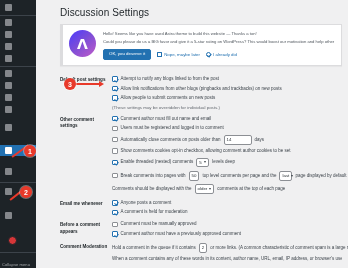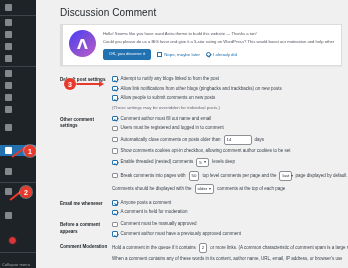--- a/index.html
+++ b/index.html
@@ -372,21 +372,21 @@
     <div class="menu-item" style="top:210px">
         <span class="glyph"></span>
       </div>
     <div class="badge-bubble" style="left:8px; top:236px"></div>
     <div class="menu-sep" style="top:252px"></div>
     <div class="collapse-label">Collapse menu</div>
   </nav>
 
   <div class="wrap">
 
-    <h1 class="page-title">Discussion Comment</h1>
+    <h1 class="page-title">Discussion Settings</h1>
 
     <div class="notice">
       <div class="astra-logo">
         <span class="mark">Λ</span>
       </div>
       <div class="notice-body">
         <div class="notice-line">Hello! Seems like you have used Astra theme to build this website — Thanks a ton!</div>
         <div class="notice-line">Could you please do us a BIG favor and give it a 5-star rating on WordPress? This would boost our motivation and help other users make a comfortable decision.</div>
         <div class="notice-actions">
           <div class="btn-primary">OK, you deserve it</div>

